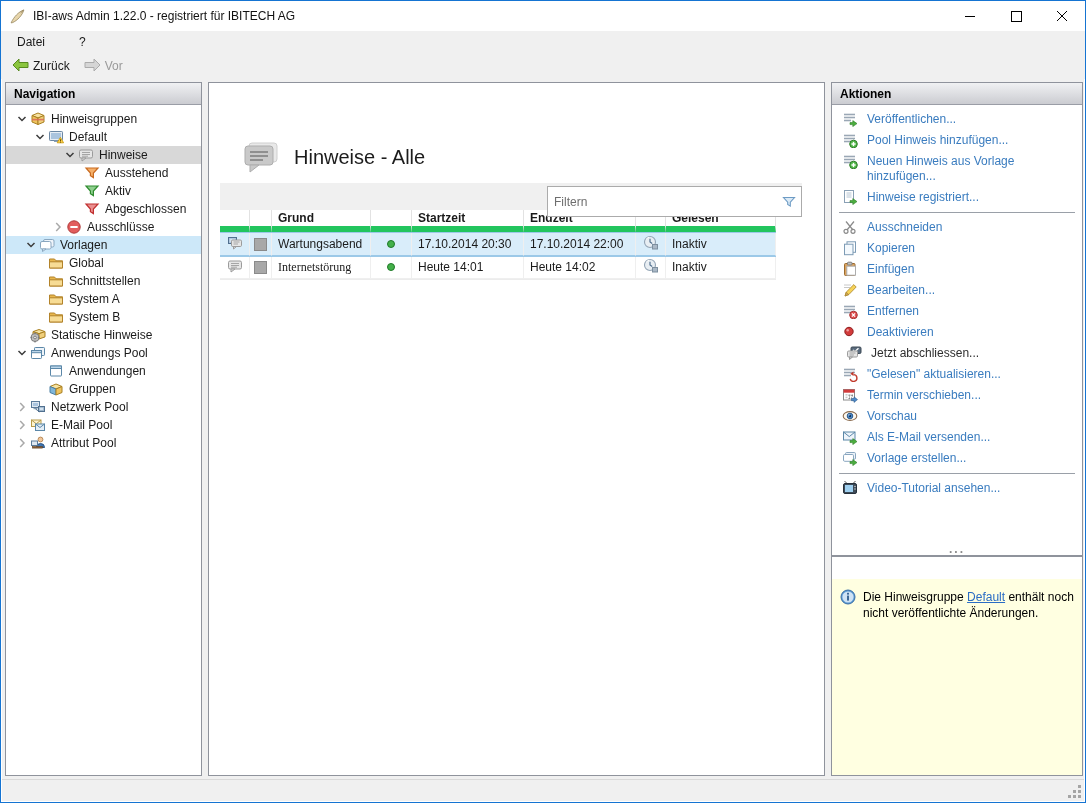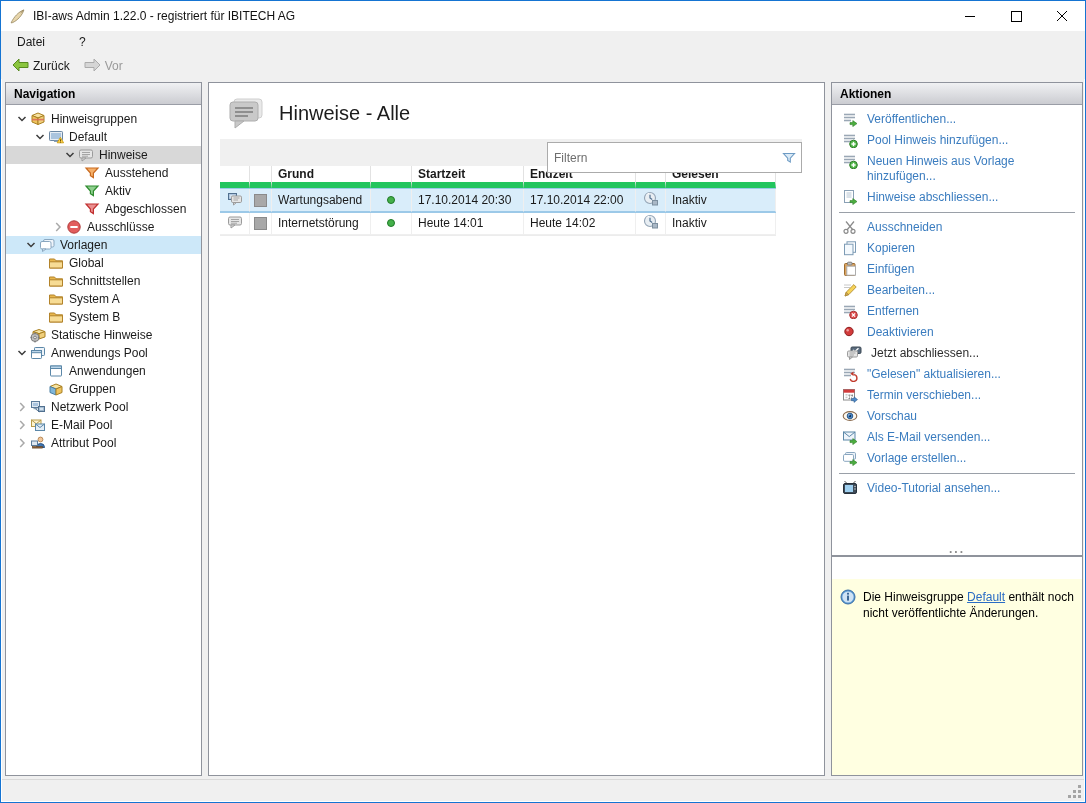--- a/index.html
+++ b/index.html
@@ -42,21 +42,21 @@
   
   .tree { padding-top:5px; }
   .tree-row { height:18px; display:flex; align-items:center; white-space:nowrap; }
   .tree-row.selected { background:#d8d8d8; }
   .tree-row.highlighted { background:#cde8f9; }
   .tw { width:16px; height:16px; flex:0 0 auto; display:flex; align-items:center; justify-content:center; }
   .tree-icon { width:16px; height:16px; flex:0 0 auto; margin-right:5px; }
   .tree-label { padding-right:6px; }
 
   
-  .main-title-row { display:flex; align-items:center; gap:15px; padding:13px 0 9px 17px; }
+  .main-title-row { display:flex; align-items:center; gap:15px; padding:13px 0 9px 32px;margin-top:44px; }
   .big-icon { width:38px; height:34px; }
   .main-title { font-size:20px; color:#1c1c1c; }
   .filter-bar { margin-left:11px; width:582px; height:27px; background:#f0f0f0; position:relative; }
   .filter-input-wrap { position:absolute; right:0; top:3px; width:255px; height:31px; background:#fff; border:1px solid #ababab; display:flex; align-items:center; }
   .filter-input { flex:1; border:none; outline:none; background:transparent; font:inherit; color:#444; padding:0 6px; min-width:0; }
   .filter-input::placeholder { color:#6e6e6e; opacity:1; }
   .filter-funnel { width:16px; height:16px; margin-right:4px; flex:0 0 auto; }
 
   .grid { margin-left:11px; width:556px; border-bottom:1px solid #ececec; }
   .g-row { display:flex; height:23px; align-items:stretch; }
@@ -460,21 +460,21 @@
                     <line x1="4" y1="5.5" x2="12" y2="5.5"></line>
                     <line x1="4" y1="7.5" x2="12" y2="7.5"></line>
                     <line x1="4" y1="9.2" x2="10" y2="9.2"></line>
                   </g>
                   <polygon points="4,11 8,11 4,14" fill="#e6e6e6" stroke="#9b9b9b"></polygon>
                 </svg></span>
             </div>
             <div class="g-cell icon-cell" style="width: 22px;">
               <span class="swatch" style="background:#a8a8a8"></span>
             </div>
-            <div class="g-cell" style="width: 99px;">
+            <div class="g-cell" style="width: 99px; font-family: Liberation Serif, serif;">
               <span>Internetstörung</span>
             </div>
             <div class="g-cell icon-cell" style="width: 41px;">
               <span class="status-dot" style="background:#44b04a"></span>
             </div>
             <div class="g-cell" style="width: 112px;">
               <span>Heute 14:01</span>
             </div>
             <div class="g-cell" style="width: 112px;">
               <span>Heute 14:02</span>
@@ -537,21 +537,21 @@
           <div class="action-row">
             <span class="a-icon"><svg viewBox="0 0 16 16" width="16" height="16">
                 <rect x="2.5" y="1.5" width="9" height="12" fill="#fff" stroke="#8aa0b5"></rect>
                 <g stroke="#b5c4d2">
                   <line x1="4.5" y1="4" x2="9.5" y2="4"></line>
                   <line x1="4.5" y1="6" x2="9.5" y2="6"></line>
                   <line x1="4.5" y1="8" x2="9.5" y2="8"></line>
                 </g>
                 <polygon points="8,11.6 10.8,11.6 10.8,9.6 15,12.6 10.8,15.6 10.8,13.6 8,13.6" fill="#4caf3f" stroke="#2e7d27" stroke-width="0.6"></polygon>
               </svg></span>
-            <span class="a-label">Hinweise abschliessen...</span>
+            <span class="a-label">Hinweise registriert...</span>
           </div>
           <div class="a-sep"></div>
           <div class="action-row">
             <span class="a-icon"><svg viewBox="0 0 16 16" width="16" height="16">
                 <g stroke="#8a8a8a" stroke-width="1.2">
                   <line x1="4" y1="2.5" x2="11" y2="11"></line>
                   <line x1="12" y1="2.5" x2="5" y2="11"></line>
                 </g>
                 <circle cx="4" cy="12.3" r="2" fill="none" stroke="#8a8a8a" stroke-width="1.2"></circle>
                 <circle cx="11" cy="12.3" r="2" fill="none" stroke="#8a8a8a" stroke-width="1.2"></circle>

